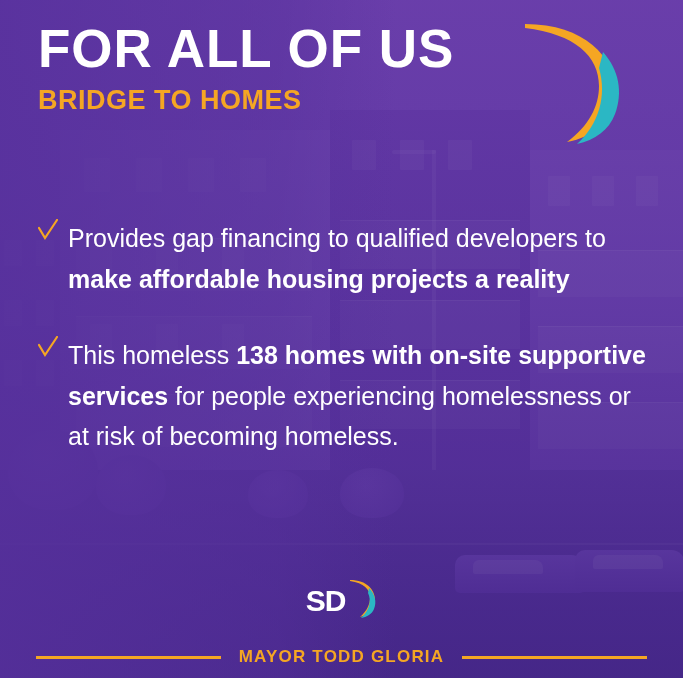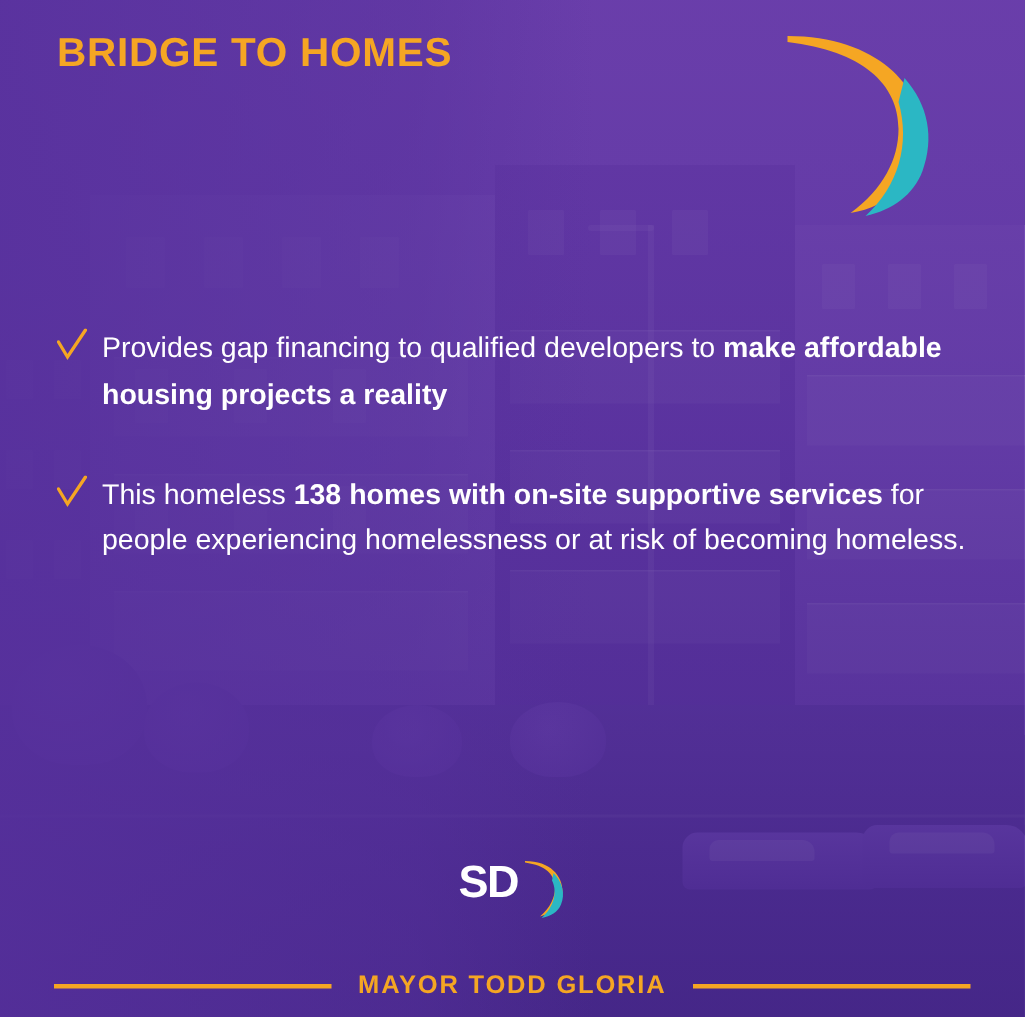--- a/index.html
+++ b/index.html
@@ -162,41 +162,41 @@
     position: absolute;
     left: 38px; top: 218px;
     width: 620px;
     z-index: 5;
   }
   .bullet {
     position: relative;
     padding-left: 30px;
     margin-bottom: 36px;
     color: #ffffff;
-    font-size: 19px;
+    font-size: 25px;
     line-height: 1.62;
   }
   .bullet .check {
     position: absolute;
     left: 0; top: 1px;
     width: 20px; height: 22px;
     color: #f5a623;
   }
   .bullet b { font-weight: 700; }
 
   
   .sd-logo {
     position: absolute;
     left: 50%;
     transform: translateX(-50%);
     bottom: 60px;
     width: 92px; height: 46px;
     z-index: 6;
     display: flex;
-    align-items: flex-start;
+    align-items: flex-end;
     justify-content: center;
   }
   .sd-text {
     font-size: 30px;
     font-weight: 700;
     color: #ffffff;
     letter-spacing: -1px;
     margin-right: 2px;
   }
   .footer-bar {
@@ -295,20 +295,21 @@
     <div class="tint"></div>
     <div class="tint-left"></div>
   </div>
 
   <svg class="swoosh" viewBox="0 0 110 130">
     <path d="M10 6 C70 6 100 40 100 72 C100 100 78 120 52 124 C74 108 84 88 84 68 C84 38 60 16 10 10 Z" fill="#f5a623"></path>
     <path d="M88 34 C104 52 108 74 100 96 C94 112 80 122 62 126 C84 106 92 78 84 50 Z" fill="#2bb7c4"></path>
   </svg>
 
   <div class="header">
+    <div class="line2">FOR ALL OF US</div>
     <div class="line3">BRIDGE TO HOMES</div>
   </div>
 
   <div class="bullets">
     <div class="bullet">
       <svg class="check" viewBox="0 0 20 22">
         <path d="M1 9 L7 19 L19 1" stroke="#f5a623" stroke-width="2.2" fill="none" stroke-linecap="round"></path>
       </svg>
       <span><span>Provides gap financing to qualified developers to </span><b>make affordable housing projects a reality</b></span>
     </div>

